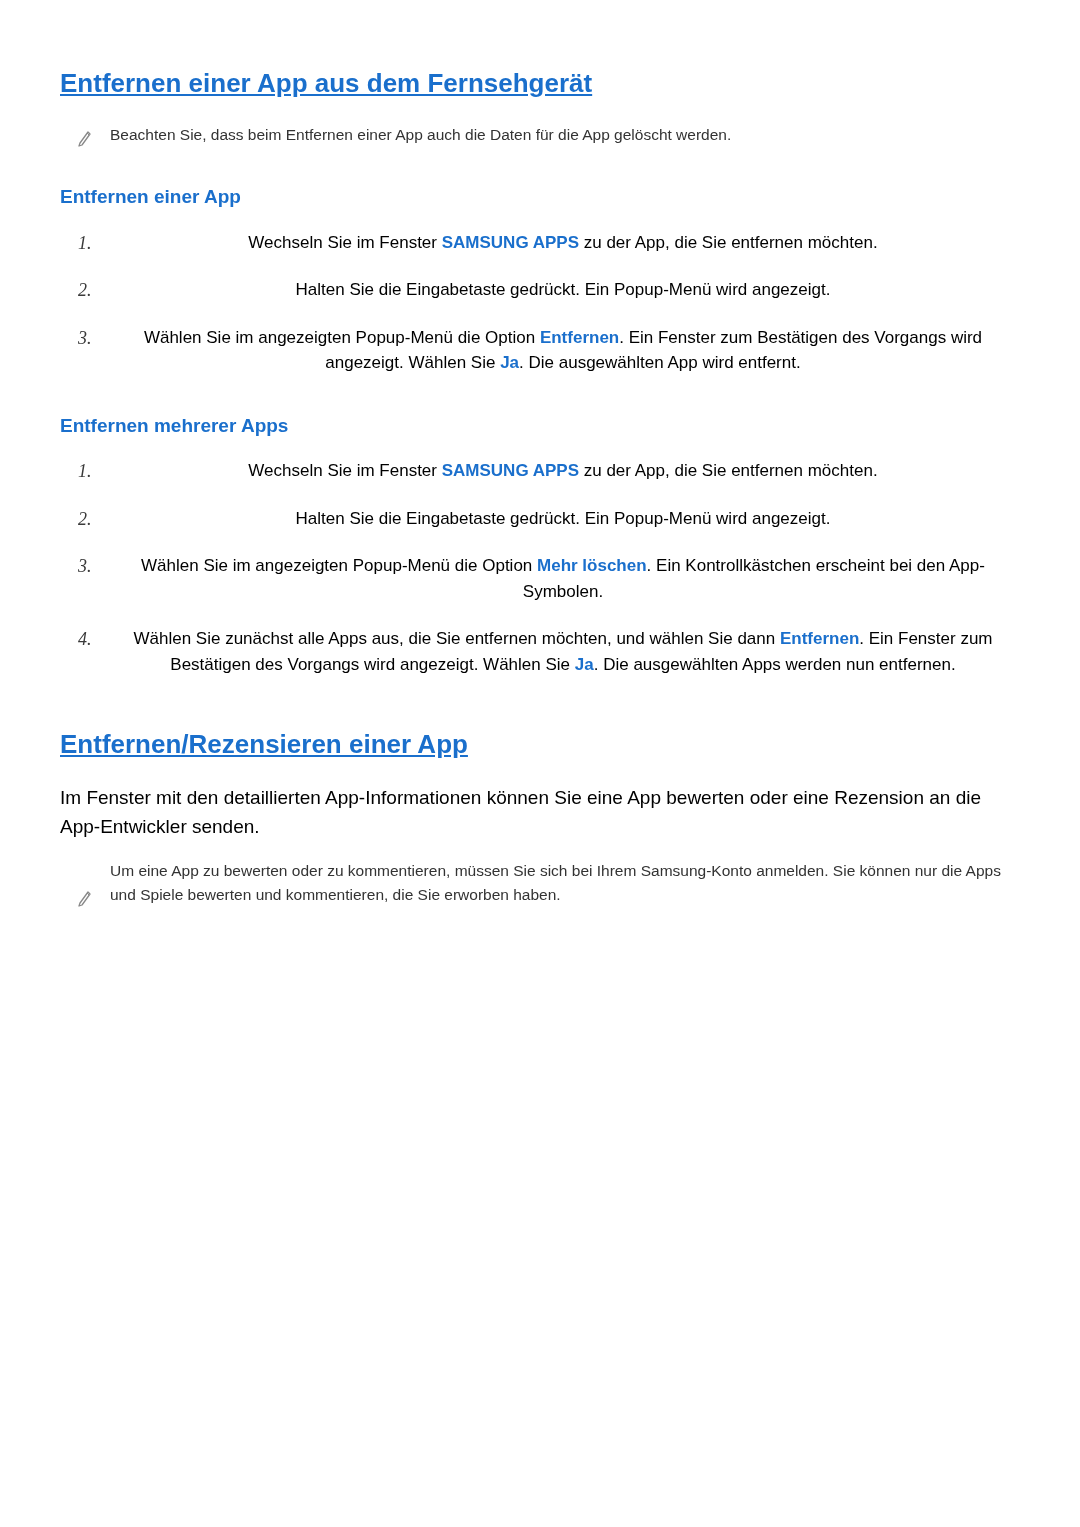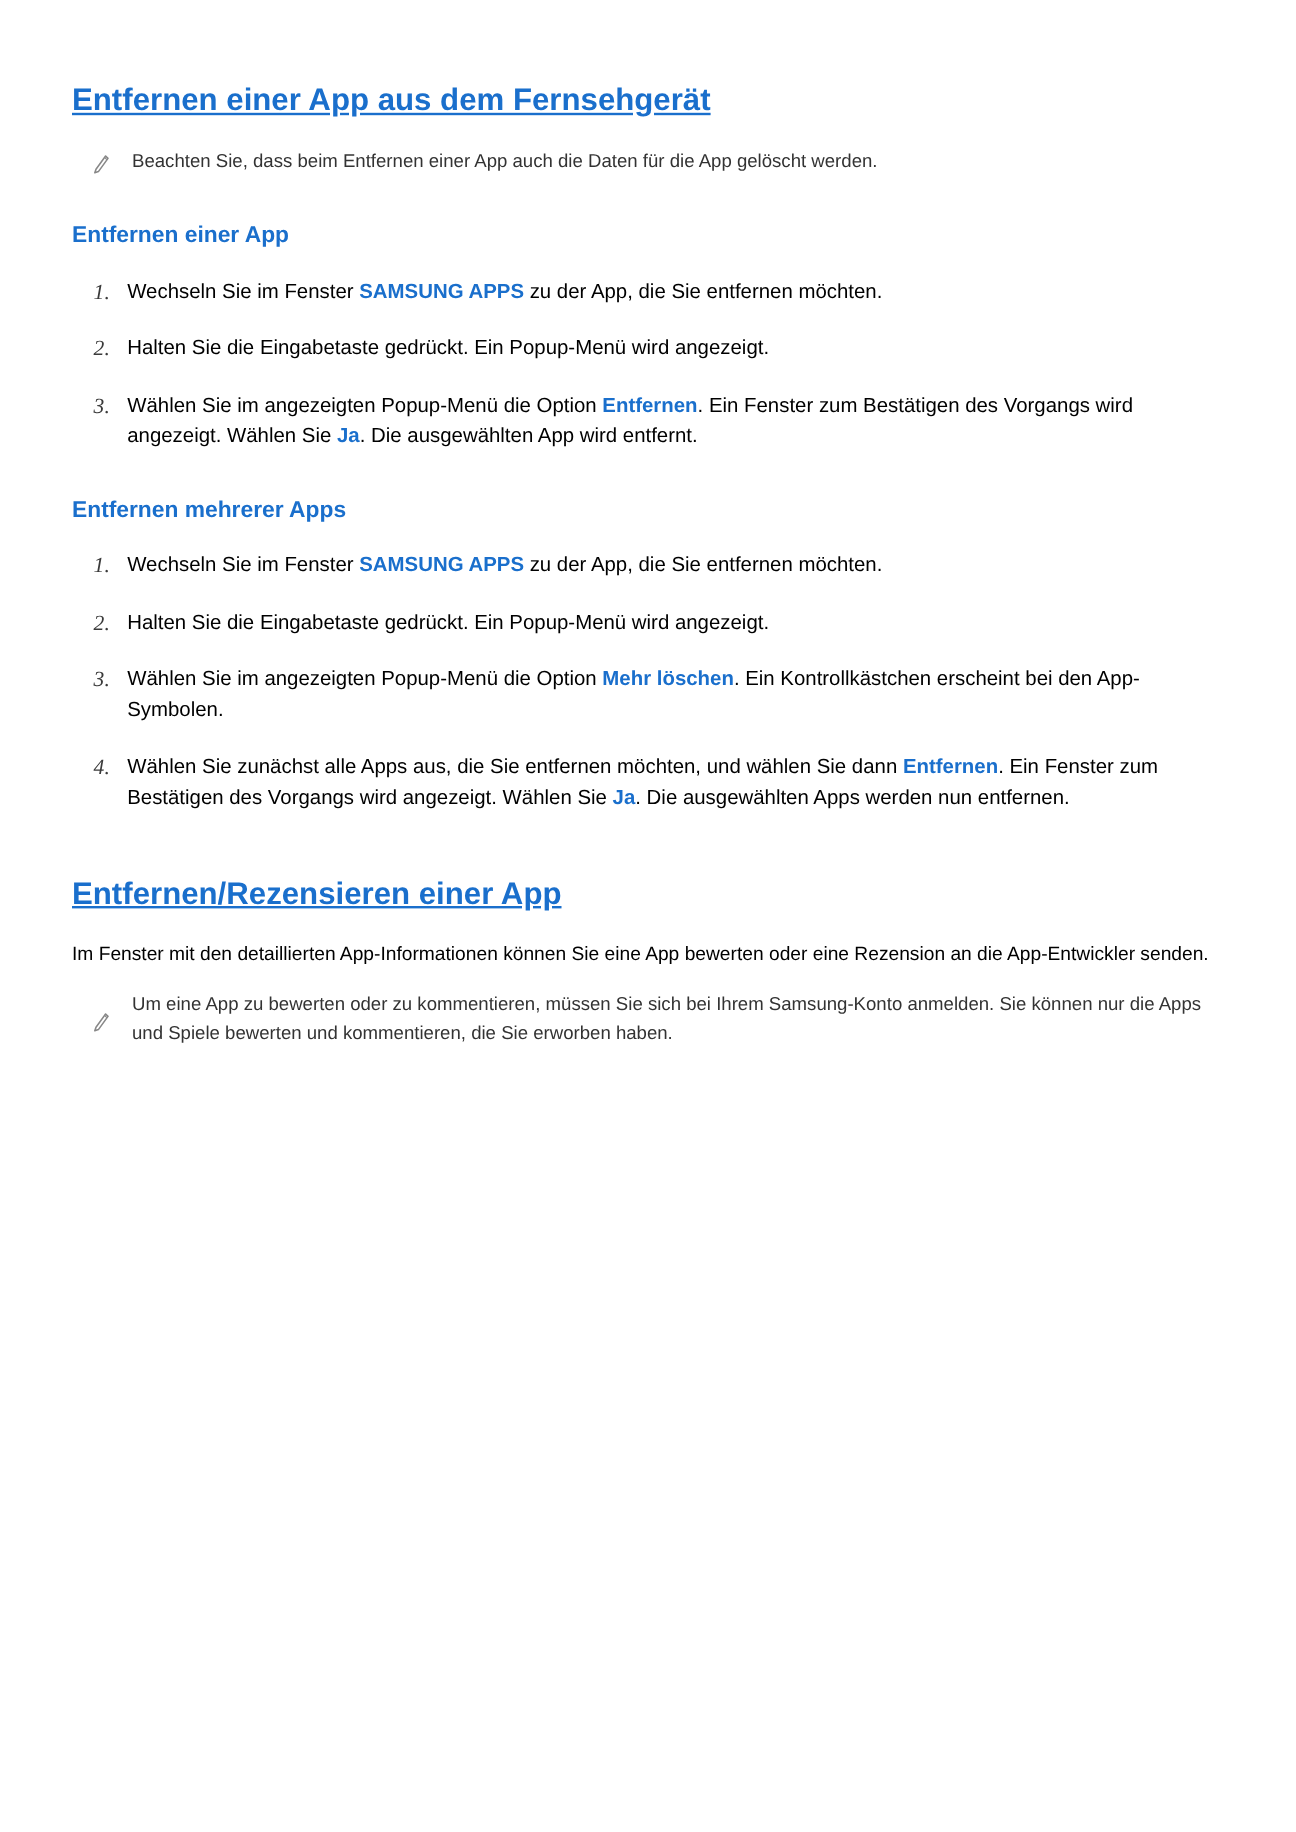--- a/index.html
+++ b/index.html
@@ -29,40 +29,41 @@
     }
     h2 {
       color: #1a6fcc;
       font-size: 19px;
       font-weight: bold;
       margin-top: 36px;
       margin-bottom: 18px;
     }
     .note {
       display: flex;
-      align-items: center;
+      align-items: flex-end;
       gap: 18px;
       margin-left: 18px;
       margin-bottom: 10px;
     }
     .note-icon {
       flex-shrink: 0;
       width: 14px;
       height: 18px;
       margin-top: 2px;
     }
     .note-text {
       font-size: 15.5px;
       color: #333333;
       line-height: 1.55;
     }
     ol {
       list-style: none;
       counter-reset: item;
       margin-left: 18px;
+      text-align: center;
     }
     ol > li {
       counter-increment: item;
       position: relative;
       padding-left: 28px;
       margin-bottom: 22px;
     }
     ol > li::before {
       content: counter(item) ".";
       position: absolute;
@@ -77,21 +78,21 @@
       color: #000000;
       font-size: 17px;
     }
     .bold-blue {
       color: #1a6fcc;
       font-weight: bold;
     }
     .intro-text {
       margin-top: 14px;
       margin-bottom: 18px;
-      font-size: 16px;
+      font-size: 19px;
     }
   </style>
 </head>
 <body>
 
 <h1>Entfernen einer App aus dem Fernsehgerät</h1>
 
 <div class="note">
   <span class="note-icon">
     <svg viewBox="0 0 14 18" width="14" height="18">

